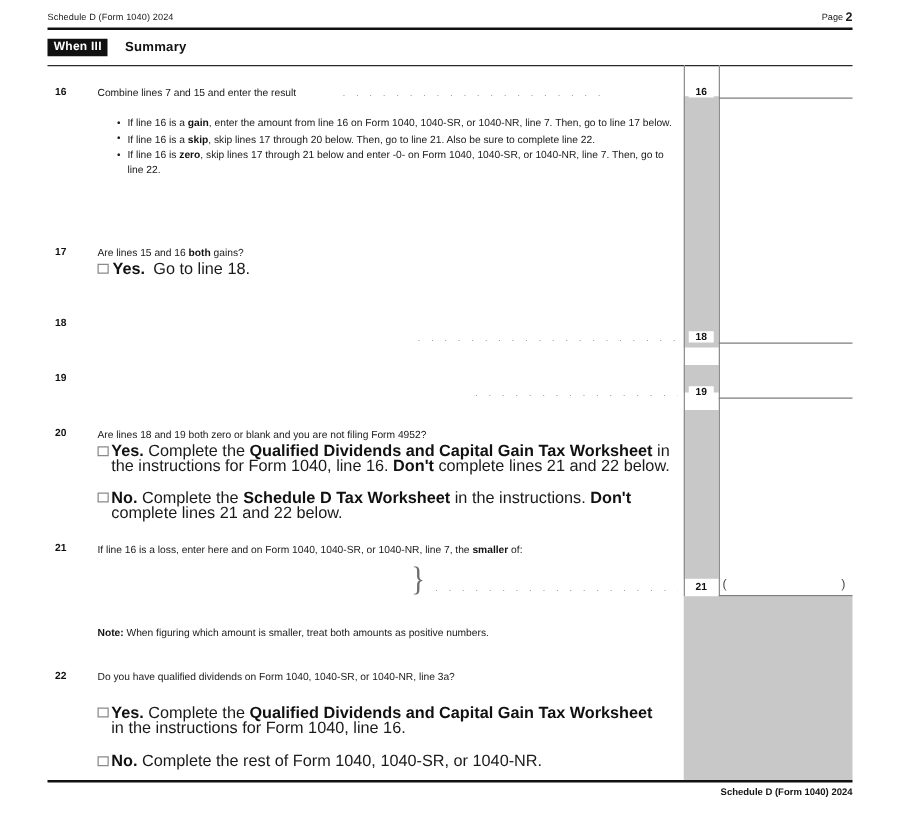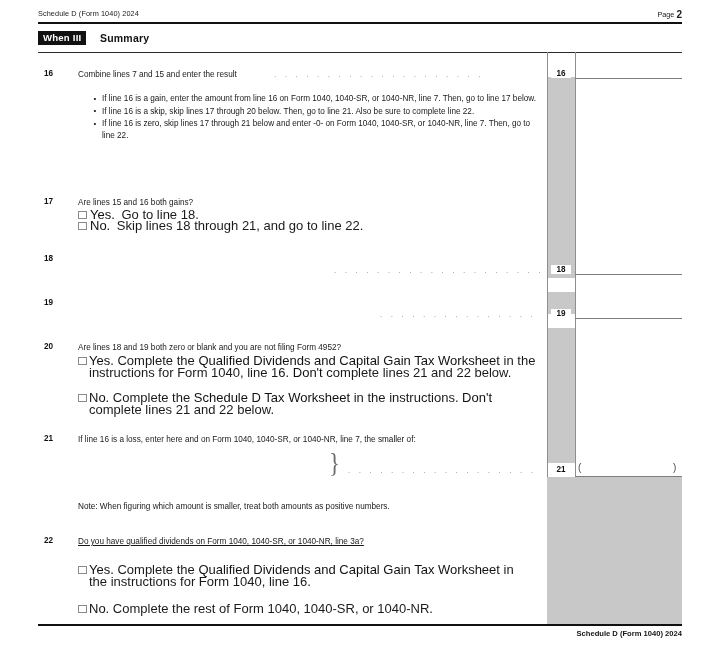--- a/index.html
+++ b/index.html
@@ -125,21 +125,21 @@
   }
   .ltext {
     position: absolute;
     font-size: 8.2px;
     line-height: 11.6px;
     color: #1a1a1a;
   }
   .ltext.just {
     text-align: justify;
   }
-  b, .b { font-weight: normal; color: #111; }
+  b, .b { font-weight: bold; color: #111; }
 
   ul.blist {
     margin: 0;
     padding: 0;
     list-style: none;
   }
   ul.blist li {
     position: relative;
     padding-left: 9px;
     margin-bottom: 1px;
@@ -283,24 +283,20 @@
       <li>If line 16 is <b>zero</b>, skip lines 17 through 21 below and enter -0- on Form 1040, 1040-SR, or 1040-NR, line 7. Then, go to line 22.</li>
     </ul>
 
     <div class="lnum" style="left:6px; top:145px;">17</div>
     <div class="ltext" style="left:40px; top:145px; width:300px;">Are lines 15 and 16 <b>both</b> gains?</div>
 
     <div class="optline" style="left:40px; top:157px; width:330px;">
       <span class="cbox"></span><span class="b">Yes.</span>
       <span style="margin-left:3px;">Go to line 18.</span>
     </div>
-    <div class="optline" style="left:40px; top:168px; width:330px;">
-      <span class="cbox"></span><span class="b">No.</span>
-      <span style="margin-left:3px;">Skip lines 18 through 21, and go to line 22.</span>
-    </div>
 
     <div class="lnum" style="left:6px; top:202px;">18</div>
     <div class="leader" style="left:296px; top:214px; width:208px;">. . . . . . . . . . . . . . . . . . . .</div>
     <div class="amtnum" style="left:513px; top:213px; width:20px;">18</div>
     <div class="amtrule" style="left:537px; top:222px; width:107px;"></div>
     <div style="position:absolute; left:543px; top:211px; width:96px; height:11px; font-size:8.2px; text-align:right;"></div>
 
     <div class="lnum" style="left:6px; top:246px;">19</div>
     <div class="leader" style="left:342px; top:258px; width:162px;">. . . . . . . . . . . . . . . . . . . .</div>
     <div class="amtnum" style="left:513px; top:257px; width:20px;">19</div>
@@ -327,21 +323,21 @@
     <div class="leader" style="left:310px; top:414px; width:194px;">. . . . . . . . . . . . . . . . . . . .</div>
     <div class="amtnum" style="left:513px; top:413px; width:20px;">21</div>
     <div class="paren" style="left:540px; top:410px;">(</div>
     <div class="paren" style="left:635px; top:410px;">)</div>
     <div class="amtrule" style="left:537px; top:424px; width:107px; z-index:6;"></div>
     <div style="position:absolute; left:548px; top:412px; width:84px; height:11px; font-size:8.2px; text-align:right; z-index:7;"></div>
 
     <div class="ltext" style="left:40px; top:449px; width:464px;"><b>Note:</b> <span>When figuring which amount is smaller, treat both amounts as positive numbers.</span></div>
 
     <div class="lnum" style="left:6px; top:484px;">22</div>
-    <div class="ltext" style="left:40px; top:484px; width:450px;text-decoration:underline;">Do you have qualified dividends on Form 1040, 1040-SR, or 1040-NR, line 3a?</div>
+    <div class="ltext" style="left:40px; top:484px; width:450px;">Do you have qualified dividends on Form 1040, 1040-SR, or 1040-NR, line 3a?</div>
 
     <div class="optline" style="left:40px; top:512px; width:455px;">
       <span class="opt-hang"><span class="cbox"></span></span>
       <span class="opt-body"><span class="b">Yes.</span> Complete the <b>Qualified Dividends and Capital Gain Tax Worksheet</b> in the instructions for Form 1040, line 16.</span>
     </div>
 
     <div class="optline" style="left:40px; top:551px; width:455px;">
       <span class="opt-hang"><span class="cbox"></span></span>
       <span class="opt-body"><span class="b">No.</span> Complete the rest of Form 1040, 1040-SR, or 1040-NR.</span>
     </div>

